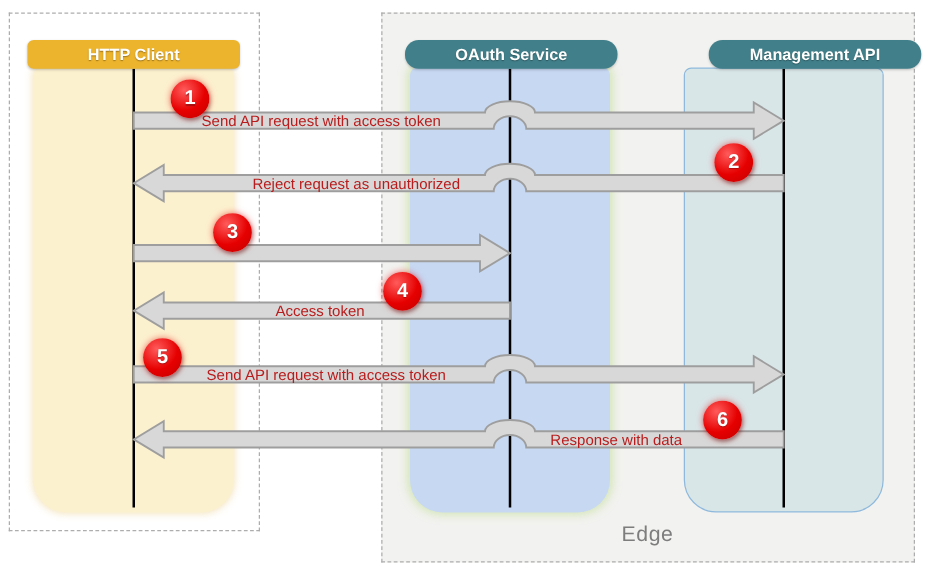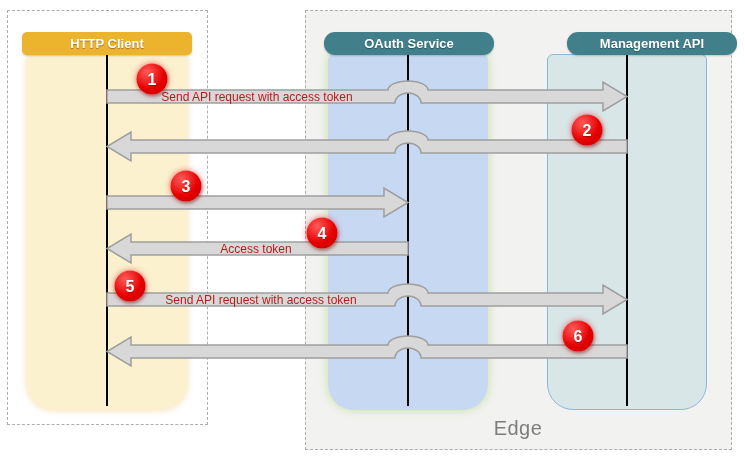--- a/index.html
+++ b/index.html
@@ -5,21 +5,21 @@
   html,body{margin:0;padding:0;background:#fff;}
   .stage{
     position:relative;width:745px;height:460px;background:#fff;overflow:hidden;
     font-family:"Liberation Sans",sans-serif;
   }
   .zone{position:absolute;border:1px dashed var(--c-dashed-border,#ADADAD);box-sizing:border-box;z-index:0;}
   .zone-client{left:7px;top:10px;width:201px;height:415px;background:#fff;}
   .zone-edge{left:305px;top:10px;width:427px;height:440px;background:var(--c-zone-bg,#F2F2F0);}
   .zone-label{
     position:absolute;transform:translate(-50%,-50%);
-    color:#7D7D7D;font-size:20px;z-index:2;letter-spacing:.5px;
+    color:#7D7D7D;font-size:17px;z-index:2;letter-spacing:.5px;
   }
   .actor-body{position:absolute;top:54px;height:356px;border-radius:6px 6px 26px 26px;z-index:1;box-sizing:border-box;}
   .body-yellow{left:27px;width:160px;background:var(--c-body-yellow,#FCF1CF);box-shadow:0 0 6px 1px rgba(233,200,120,.45);}
   .body-blue{left:328px;width:160px;background:var(--c-body-blue,#C7D8F3);box-shadow:0 0 7px 2px rgba(190,220,140,.55);}
   .body-teal{left:547px;width:160px;background:var(--c-body-teal,#D9E6E8);border:1px solid #8FB9DC;}
   .lifeline{position:absolute;top:55px;width:2px;height:351px;background:#000;z-index:3;}
   .actor-header{
     position:absolute;top:32px;height:23px;width:170px;z-index:4;
     border-radius:5px;color:#fff;font-weight:bold;font-size:13px;line-height:23px;text-align:center;
     text-shadow:0 1px 1px rgba(0,0,0,.35);box-shadow:0 1px 2px rgba(0,0,0,.2);
@@ -66,20 +66,22 @@
       <path d="M 107 90 H 388 A 20 9 0 0 1 428 90 H 603 V 82 L 627 96.5 L 603 111 V 103 H 421 A 13 10 0 0 0 395 103 H 107 Z" fill="#D8D8D8" stroke="#9E9E9E" stroke-width="1.5"></path>
       <path d="M 627 153 H 421 A 13 10 0 0 0 395 153 H 131 V 161 L 107 146.5 L 131 132 V 140 H 388 A 20 9 0 0 1 428 140 H 627 Z" fill="#D8D8D8" stroke="#9E9E9E" stroke-width="1.5"></path>
       <path d="M 107 196 H 384 V 188 L 408 202.5 L 384 217 V 209 H 107 Z" fill="#D8D8D8" stroke="#9E9E9E" stroke-width="1.5"></path>
       <path d="M 408 255 H 131 V 263 L 107 248.5 L 131 234 V 242 H 408 Z" fill="#D8D8D8" stroke="#9E9E9E" stroke-width="1.5"></path>
       <path d="M 107 293 H 388 A 20 9 0 0 1 428 293 H 603 V 285 L 627 299.5 L 603 314 V 306 H 421 A 13 10 0 0 0 395 306 H 107 Z" fill="#D8D8D8" stroke="#9E9E9E" stroke-width="1.5"></path>
       <path d="M 627 358 H 421 A 13 10 0 0 0 395 358 H 131 V 366 L 107 351.5 L 131 337 V 345 H 388 A 20 9 0 0 1 428 345 H 627 Z" fill="#D8D8D8" stroke="#9E9E9E" stroke-width="1.5"></path>
     </svg>
 
 <span class="msg-label" style="left: 257px; top: 97px;">Send API request with access token</span>
     <div class="num-badge" style="left: 152px; top: 79px;">1</div>
+    <span class="msg-label" style="left: 285px; top: 147px;">Reject request as unauthorized</span>
     <div class="num-badge" style="left: 587px; top: 130px;">2</div>
     <div class="num-badge" style="left: 186px; top: 186px;">3</div>
     <span class="msg-label" style="left: 256px; top: 249px; text-align: right;">Access token</span>
     <div class="num-badge" style="left: 322px; top: 233px;">4</div>
     <span class="msg-label" style="left: 261px; top: 300px;">Send API request with access token</span>
     <div class="num-badge" style="left: 130px; top: 286px;">5</div>
+    <span class="msg-label" style="left: 493px; top: 352px;">Response with data</span>
     <div class="num-badge" style="left: 578px; top: 336px;">6</div>
   </div>
 
 </body></html>

